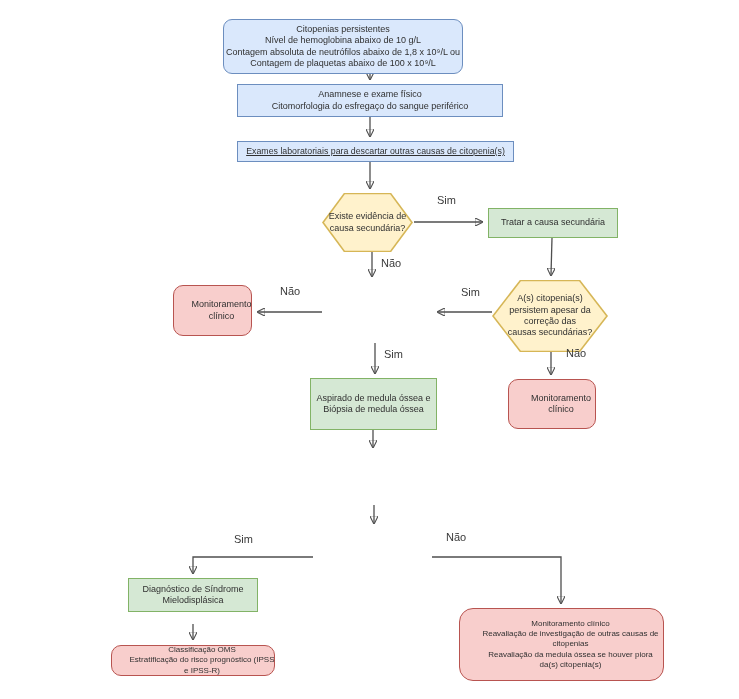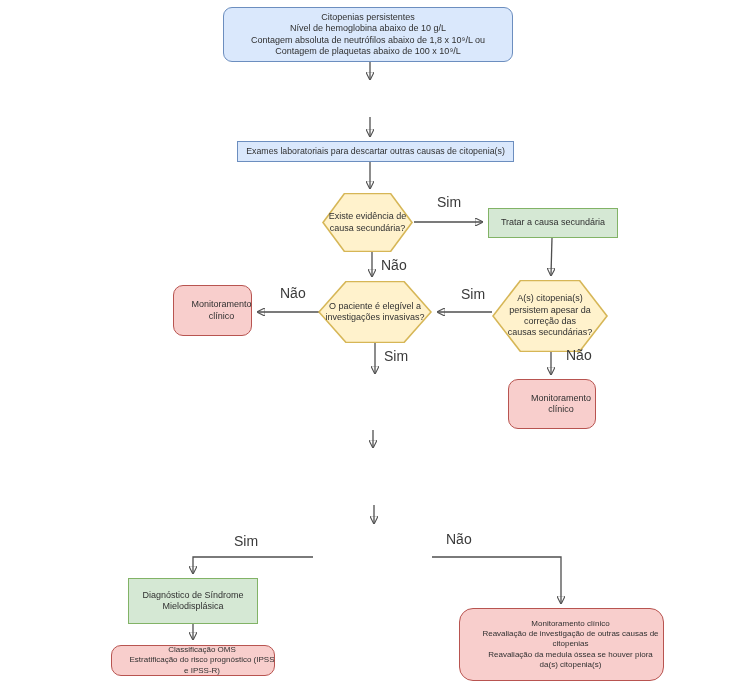--- a/index.html
+++ b/index.html
@@ -14,31 +14,31 @@
     display:flex;align-items:center;justify-content:center;text-align:center;
     font-size:9px;line-height:1.27;color:var(--text,#303030);padding:1px 2px;
   }
   .node .txt{white-space:pre;position:relative;z-index:1;}
   .rect{border:1px solid #888;}
   .blue{background:var(--blue-fill,#dae8fc);border-color:var(--blue-border,#6c8ebf);}
   .green{background:var(--green-fill,#d5e8d4);border-color:var(--green-border,#82b366);}
   .redbox{background:var(--red-fill,#f8cecc);border-color:var(--red-border,#b85450);border-radius:10px;padding-left:20px;}
   .rounded{border-radius:9px;}
   .rounded-lg{border-radius:14px;}
-  .mid{font-size:8.8px;}
+  .mid{font-size:8.8px;text-decoration:underline;}
   .dense{font-size:8px;line-height:1.3;}
   .hex::before{
     content:"";position:absolute;inset:0;background:var(--yellow-border,#d6b656);
     clip-path:polygon(24% 0%,76% 0%,100% 50%,76% 100%,24% 100%,0% 50%);
   }
   .hex::after{
     content:"";position:absolute;inset:1.3px 2px;background:var(--yellow-fill,#fff2cc);
     clip-path:polygon(24% 0%,76% 0%,100% 50%,76% 100%,24% 100%,0% 50%);
   }
-  .elabel{position:absolute;z-index:2;font-size:14px;color:#3a3a3a;}
+  .elabel{position:absolute;z-index:2;font-size:11px;color:#3a3a3a;}
 </style>
 </head>
 <body>
 
 <div class="canvas">
 
   <svg class="arrows" width="739" height="699" viewBox="0 0 739 699">
     <defs>
       <marker id="ah" viewBox="0 0 10 10" refX="8.5" refY="5" markerWidth="6.5" markerHeight="6.5" orient="auto">
         <path d="M0 0 L10 5 L0 10 z" fill="#2a2a2a" stroke="none"></path>
@@ -54,67 +54,71 @@
     <path d="M492 312 L438 312" marker-end="url(#ah)"></path>
     <path d="M551 344 L551 374" marker-end="url(#ah)"></path>
     <path d="M375 343 L375 373" marker-end="url(#ah)"></path>
     <path d="M373 430 L373 447" marker-end="url(#ah)"></path>
     <path d="M374 505 L374 523" marker-end="url(#ah)"></path>
     <path d="M313 557 L193 557 L193 573" marker-end="url(#ah)"></path>
     <path d="M432 557 L561 557 L561 603" marker-end="url(#ah)"></path>
     <path d="M193 624 L193 639" marker-end="url(#ah)"></path>
   </svg>
 
-  <div class="node rect blue rounded" style="left:223px;top:7px;width:290px;height:55px">
+  <div class="node rect blue rounded" style="left:223px;top:19px;width:240px;height:55px">
     <span class="txt">Citopenias persistentes
 Nível de hemoglobina abaixo de 10 g/L
 Contagem absoluta de neutrófilos abaixo de 1,8 x 10⁹/L ou
 Contagem de plaquetas abaixo de 100 x 10⁹/L</span>
   </div>
 
+  <div class="node rect blue" style="left:237px;top:84px;width:266px;height:33px">
+    <span class="txt">Anamnese e exame físico
+Citomorfologia do esfregaço do sangue periférico</span>
+  </div>
 
   <div class="node rect blue mid" style="left:237px;top:141px;width:277px;height:21px">
     <span class="txt">Exames laboratoriais para descartar outras causas de citopenia(s)</span>
   </div>
 
   <div class="node hex" style="left:322px;top:193px;width:91px;height:59px">
     <span class="txt">Existe evidência de
 causa secundária?</span>
   </div>
 
   <div class="node rect green" style="left:488px;top:208px;width:130px;height:30px">
     <span class="txt">Tratar a causa secundária</span>
   </div>
 
-  <div class="node hex" style="left:318px;top:281px;width:114px;height:62px">
-    <span class="txt">O paciente é elegível a
-investigações invasivas?</span>
-  </div>
 
   <div class="node rect redbox" style="left:173px;top:285px;width:79px;height:51px">
     <span class="txt">Monitoramento
 clínico</span>
   </div>
 
   <div class="node hex" style="left:492px;top:280px;width:116px;height:72px">
     <span class="txt">A(s) citopenia(s)
 persistem apesar da
 correção das
 causas secundárias?</span>
   </div>
 
   <div class="node rect redbox" style="left:508px;top:379px;width:88px;height:50px">
     <span class="txt">Monitoramento
 clínico</span>
   </div>
 
+  <div class="node rect green" style="left:310px;top:378px;width:127px;height:52px">
+    <span class="txt">Aspirado de medula óssea e
+Biópsia de medula óssea</span>
+  </div>
 
 
 
-  <div class="node rect green" style="left:128px;top:578px;width:130px;height:46px">
+  <div class="node rect green" style="left:128px;top:578px;width:130px;height:34px">
     <span class="txt">Diagnóstico de Síndrome
 Mielodisplásica</span>
   </div>
 
   <div class="node rect redbox dense" style="left:111px;top:645px;width:164px;height:31px">
     <span class="txt">Classificação OMS
 Estratificação do risco prognóstico (IPSS
 e IPSS-R)</span>
   </div>
 

